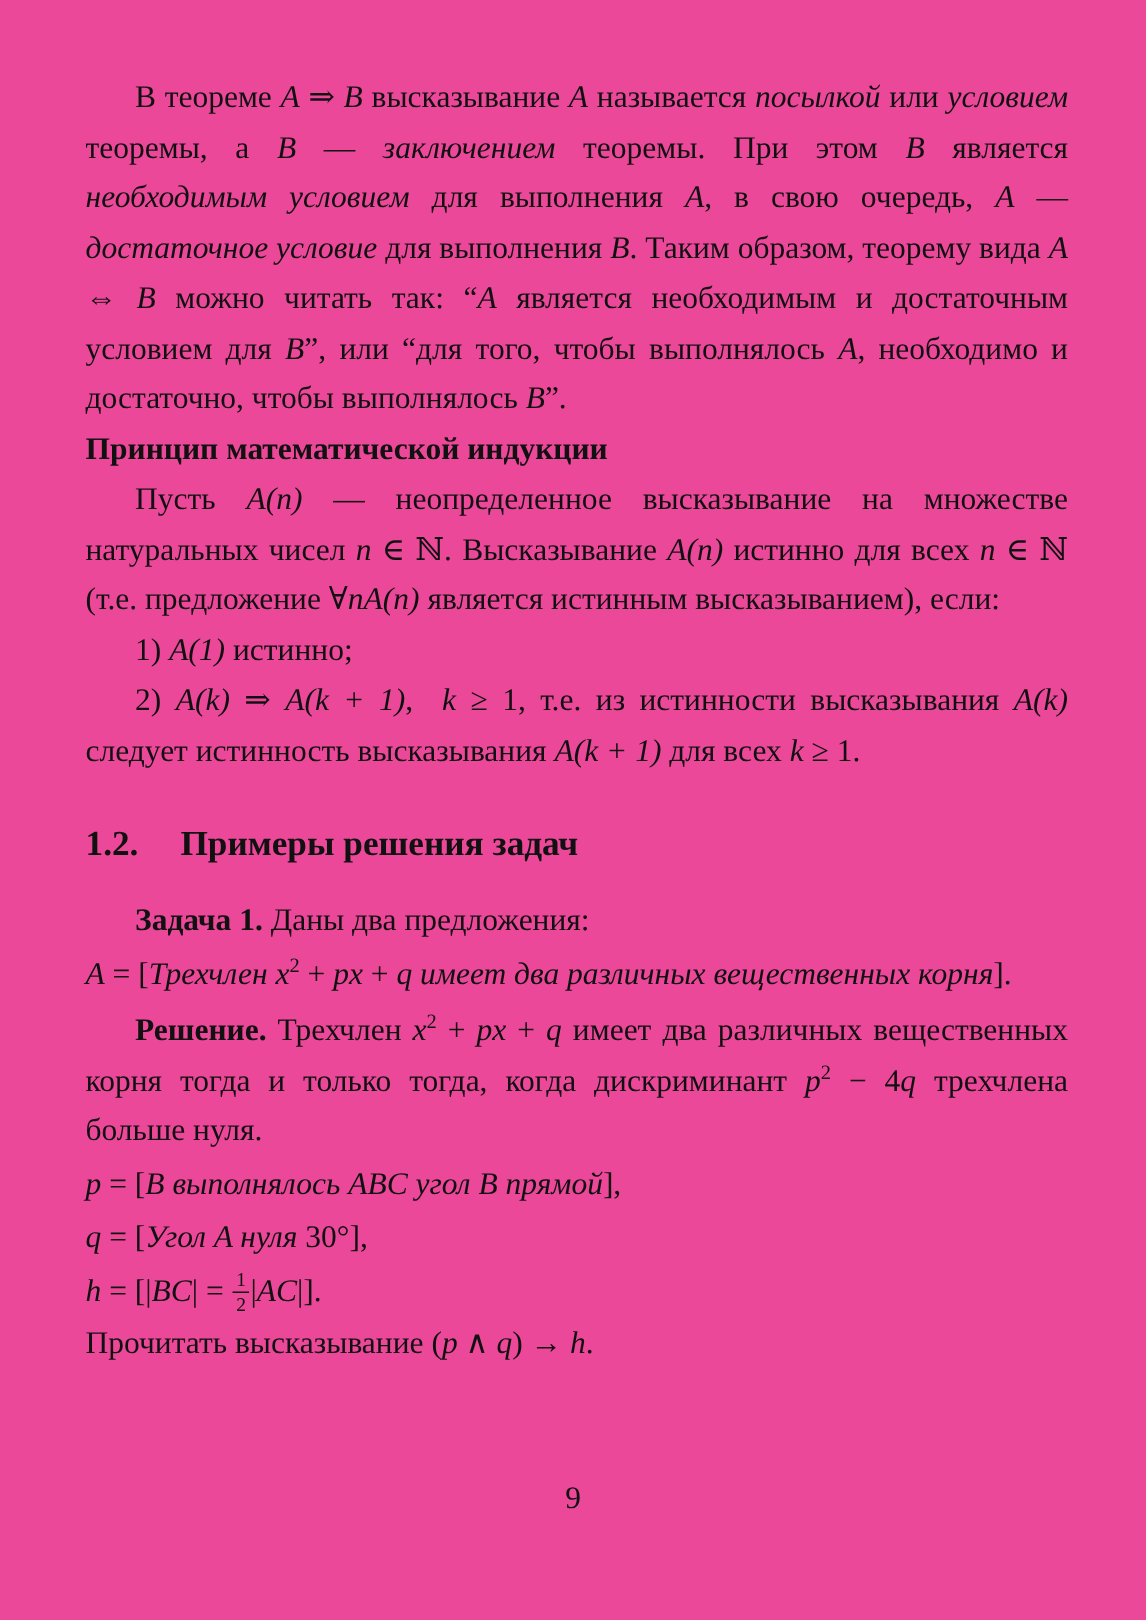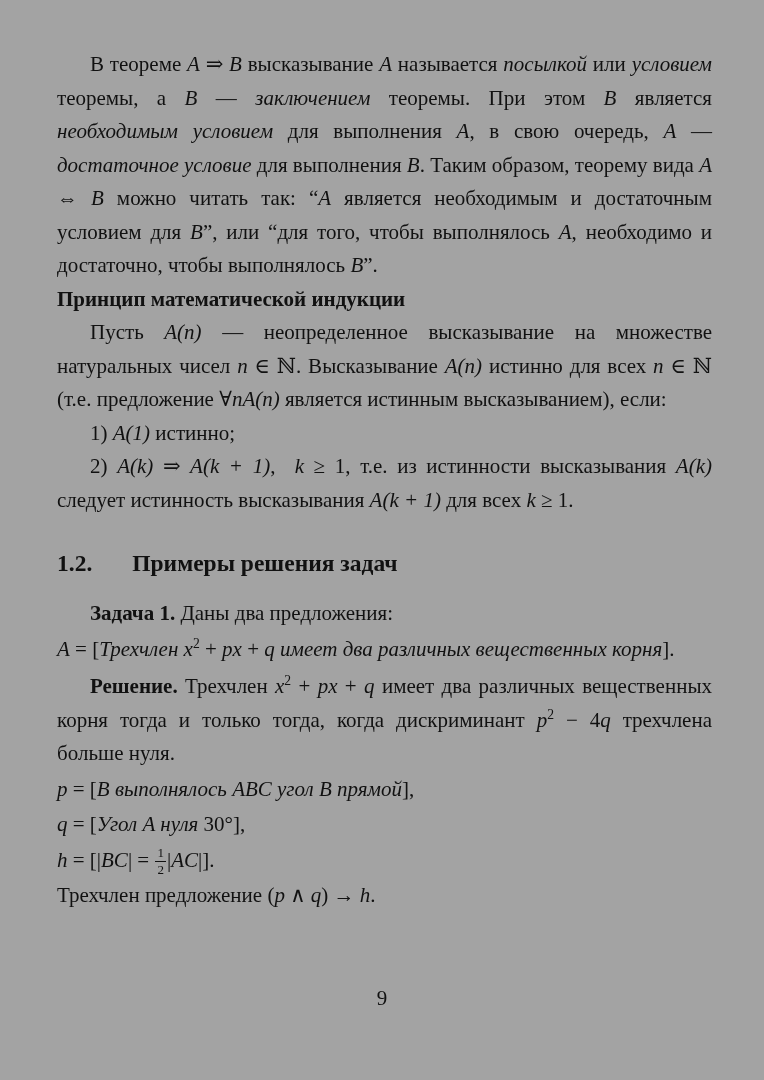--- a/index.html
+++ b/index.html
@@ -4,21 +4,21 @@
 <style>
   html, body {
     margin: 0;
     padding: 0;
     background: #ffffff;
   }
   .page {
     position: relative;
     width: 764px;
     height: 1080px;
-    background: #a3a3a3;
+    background: #ec4899;
     color: #111111;
     font-family: "Liberation Serif", "DejaVu Serif", serif;
     overflow: hidden;
     box-sizing: border-box;
   }
   .content {
     position: absolute;
     top: 48px;
     left: 57px;
     width: 655px;
@@ -57,21 +57,21 @@
   }
   .rm { font-style: normal; }
   .it { font-style: italic; }
   .bf { font-weight: bold; }
   .math { font-style: italic; }
   .sup {
     font-size: 0.65em;
     vertical-align: super;
     line-height: 0;
   }
-  .gap { margin-left: 40px; }
+  .gap { margin-left: 28px; }
   .frac {
     display: inline-block;
     vertical-align: -0.55em;
     text-align: center;
     font-size: 0.62em;
     line-height: 1.18;
     font-style: normal;
     margin: 0 1px;
   }
   .frac .num { display: block; padding: 0 2px; }
@@ -96,16 +96,16 @@
       <p class="blk b-body"><span class="rm">Пусть </span><span class="math">A(n)</span><span class="rm"> — неопределенное высказывание на множестве натуральных чисел </span><span class="math">n</span><span class="rm"> ∈ ℕ. Высказывание </span><span class="math">A(n)</span><span class="rm"> истинно для всех </span><span class="math">n</span><span class="rm"> ∈ ℕ (т.е. предложение ∀</span><span class="math">nA(n)</span><span class="rm"> является истинным высказыванием), если:</span></p>
       <p class="blk b-body"><span class="rm">1) </span><span class="math">A(1)</span><span class="rm"> истинно;</span></p>
       <p class="blk b-body"><span class="rm">2) </span><span class="math">A(k)</span><span class="rm"> ⇒ </span><span class="math">A(k + 1)</span><span class="rm">,&nbsp; </span><span class="math">k</span><span class="rm"> ≥ 1, т.е. из истинности высказывания </span><span class="math">A(k)</span><span class="rm"> следует истинность высказывания </span><span class="math">A(k + 1)</span><span class="rm"> для всех </span><span class="math">k</span><span class="rm"> ≥ 1.</span></p>
       <p class="blk b-section"><span class="bf">1.2.</span><span class="bf gap">Примеры решения задач</span></p>
       <p class="blk b-task"><span class="bf">Задача 1.</span><span class="rm"> Даны два предложения:</span></p>
       <p class="blk b-line"><span class="math">A</span><span class="rm"> = [</span><span class="it">Трехчлен </span><span class="math">x</span><span class="sup">2</span><span class="rm"> + </span><span class="math">px</span><span class="rm"> + </span><span class="math">q</span><span class="it"> имеет два различных вещественных корня</span><span class="rm">].</span></p>
       <p class="blk b-solution"><span class="bf">Решение.</span><span class="rm"> Трехчлен </span><span class="math">x</span><span class="sup">2</span><span class="rm"> + </span><span class="math">px</span><span class="rm"> + </span><span class="math">q</span><span class="rm"> имеет два различных вещественных корня тогда и только тогда, когда дискриминант </span><span class="math">p</span><span class="sup">2</span><span class="rm"> − 4</span><span class="math">q</span><span class="rm"> трехчлена больше нуля.</span></p>
       <p class="blk b-line"><span class="math">p</span><span class="rm"> = [</span><span class="it">В выполнялось </span><span class="math">ABC</span><span class="it"> угол </span><span class="math">B</span><span class="it"> прямой</span><span class="rm">],</span></p>
       <p class="blk b-line"><span class="math">q</span><span class="rm"> = [</span><span class="it">Угол </span><span class="math">A</span><span class="it"> нуля </span><span class="rm">30°],</span></p>
       <p class="blk b-line"><span class="math">h</span><span class="rm"> = [|</span><span class="math">BC</span><span class="rm">| = </span><span class="frac"><span class="num">1</span><span class="den">2</span></span><span class="rm">|</span><span class="math">AC</span><span class="rm">|].</span></p>
-      <p class="blk b-line"><span class="rm">Трехчлен предложение (</span><span class="math">p</span><span class="rm"> ∧ </span><span class="math">q</span><span class="rm">) → </span><span class="math">h</span><span class="rm">.</span></p>
+      <p class="blk b-line"><span class="rm">Прочитать высказывание (</span><span class="math">p</span><span class="rm"> ∧ </span><span class="math">q</span><span class="rm">) → </span><span class="math">h</span><span class="rm">.</span></p>
     </div>
   <div class="page-number">9</div>
 </div>
 
 </body></html>

